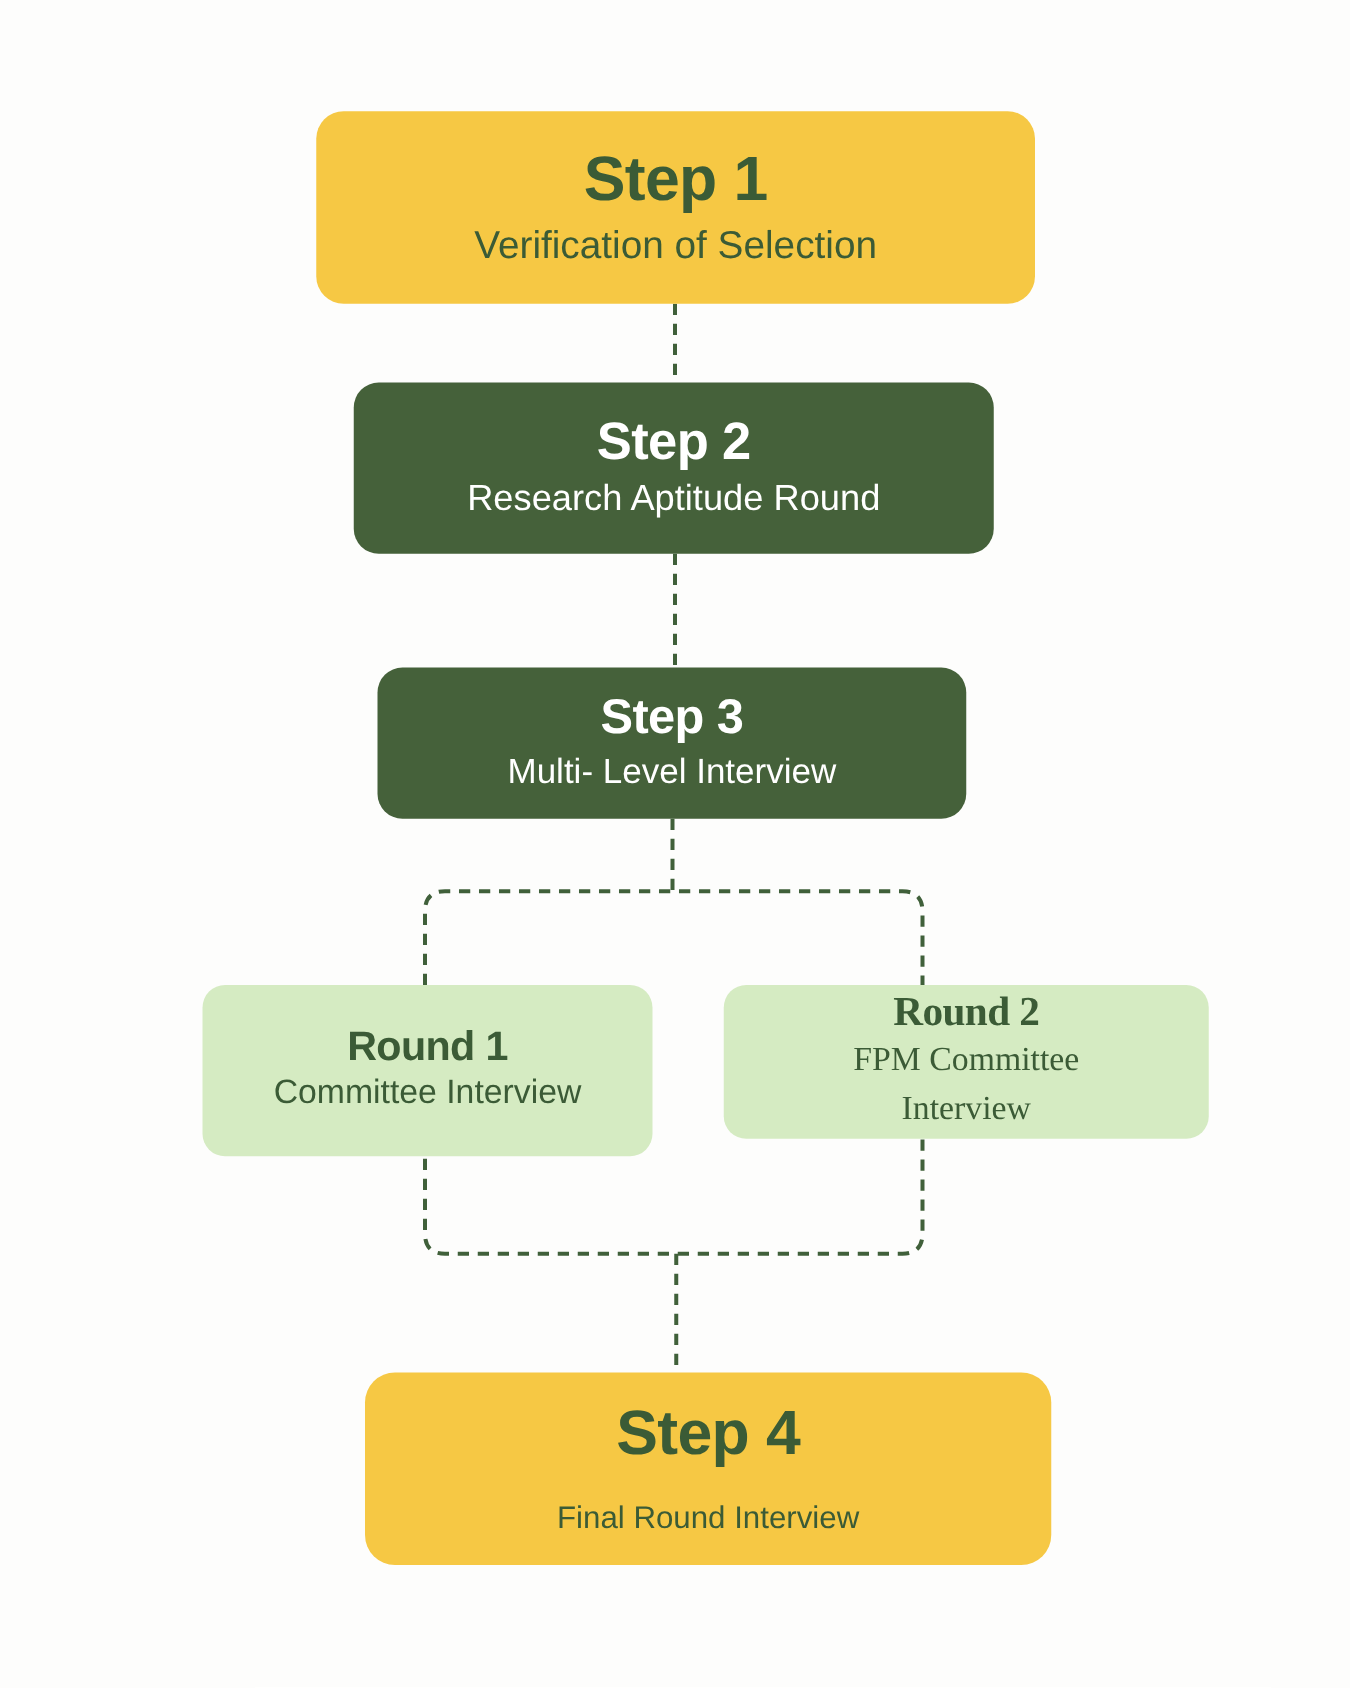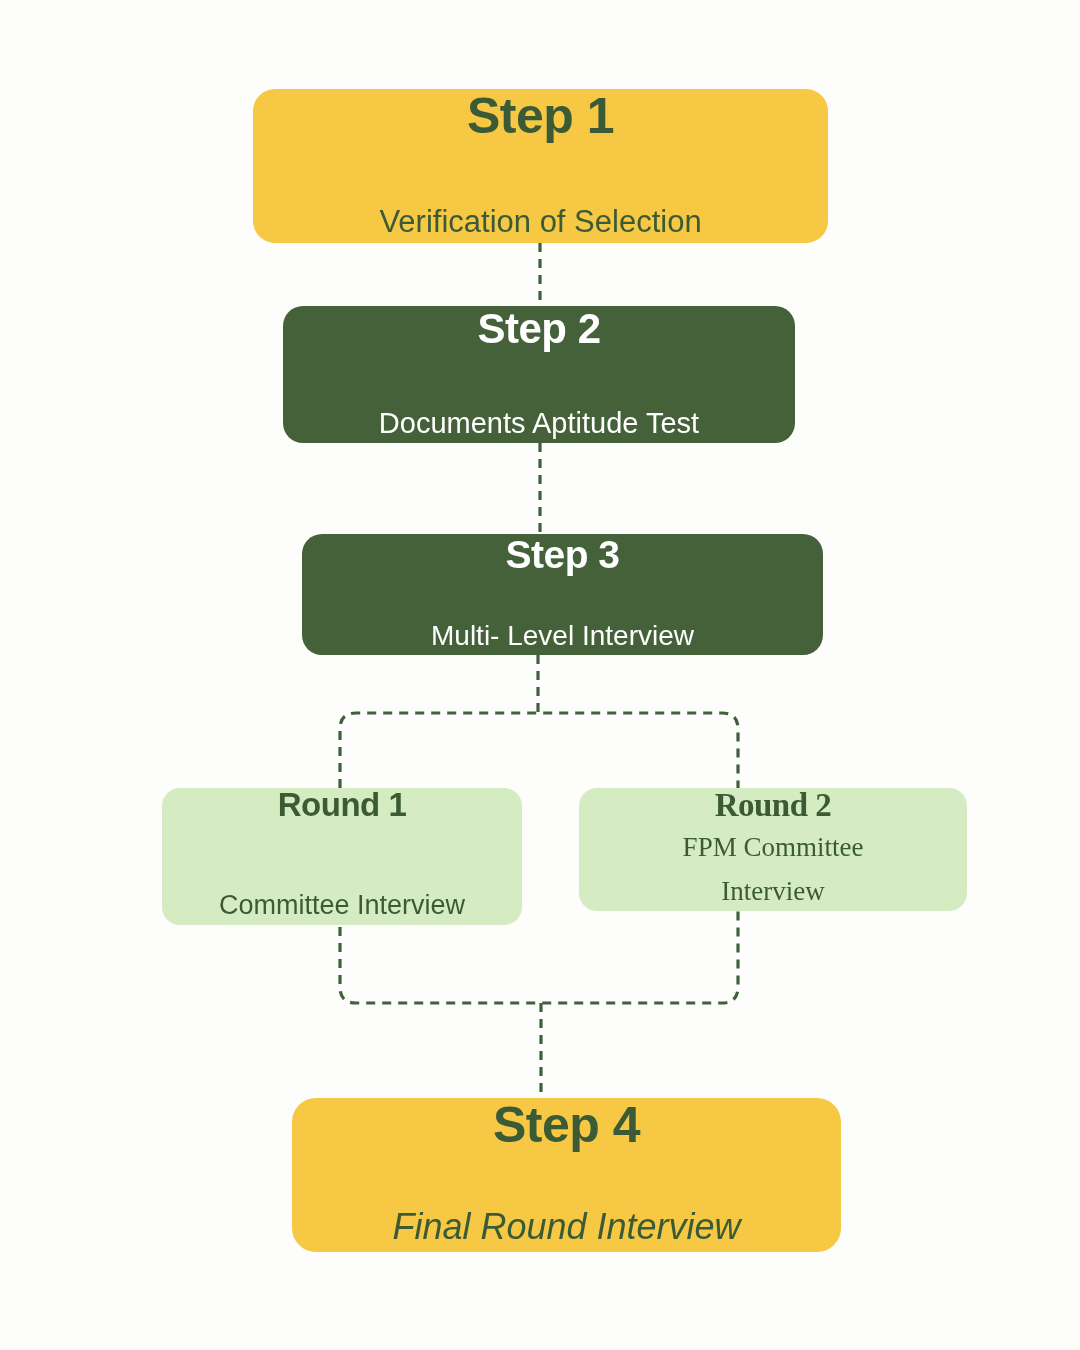--- a/index.html
+++ b/index.html
@@ -21,21 +21,21 @@
     top: 0;
     width: 1080px;
     height: 1350px;
     pointer-events: none;
   }
   .node {
     position: absolute;
     display: flex;
     flex-direction: column;
     align-items: center;
-    justify-content: space-between;
+    justify-content: center;
     text-align: center;
     box-sizing: border-box;
   }
   .node--yellow {
     background: #f6c844;
     color: #3b5b36;
   }
   .node--dark {
     background: #45613a;
     color: #ffffff;
@@ -58,34 +58,34 @@
   #step1 { left: 253px; top: 89px; width: 575px; height: 154px; border-radius: 22px; }
   #step1 .node__title { font-size: 50px; }
   #step1 .node__subtitle { font-size: 31px; margin-top: 4px; }
 
   
   #step2 { left: 283px; top: 306px; width: 512px; height: 137px; border-radius: 20px; }
   #step2 .node__title { font-size: 42px; }
   #step2 .node__subtitle { font-size: 29px; margin-top: 4px; }
 
   
-  #step3 { left: 302px; top: 534px; width: 521px; height: 121px; border-radius: 20px; }
+  #step3 { left: 302px; top: 534px; width: 471px; height: 121px; border-radius: 20px; }
   #step3 .node__title { font-size: 39px; }
   #step3 .node__subtitle { font-size: 28px; margin-top: 2px; }
 
   
   #round1 { left: 162px; top: 788px; width: 360px; height: 137px; border-radius: 18px; }
   #round2 { left: 579px; top: 788px; width: 388px; height: 123px; border-radius: 18px; font-family: Liberation Serif, serif; }
   .round-title { font-size: 33px; font-weight: 700; letter-spacing: -0.5px; line-height: 1.05; }
   .round-line { font-size: 27px; font-weight: 400; line-height: 1.45; }
 
   
   #step4 { left: 292px; top: 1098px; width: 549px; height: 154px; border-radius: 24px; }
   #step4 .node__title { font-size: 50px; }
-  #step4 .node__subtitle { font-size: 36px; margin-top: 24px; font-style: italic; }
+  #step4 .node__subtitle { font-size: 25px; margin-top: 24px; }
 
   .dash {
     stroke: #40603a;
     stroke-width: 3.2;
     fill: none;
     stroke-dasharray: 9 7;
   }
 </style>
 </head>
 <body>
@@ -101,21 +101,21 @@
     <path class="dash" d="M541 1003 L541 1098"></path>
   </svg>
 
   <div class="node node--yellow" id="step1">
     <div class="node__title">Step 1</div>
     <div class="node__subtitle">Verification of Selection</div>
   </div>
 
   <div class="node node--dark" id="step2">
     <div class="node__title">Step 2</div>
-    <div class="node__subtitle">Documents Aptitude Test</div>
+    <div class="node__subtitle">Research Aptitude Round</div>
   </div>
 
   <div class="node node--dark" id="step3">
     <div class="node__title">Step 3</div>
     <div class="node__subtitle">Multi- Level Interview</div>
   </div>
 
   <div class="node node--light" id="round1">
     <div class="round-title">Round 1</div>
     <div class="round-line">Committee Interview</div>

